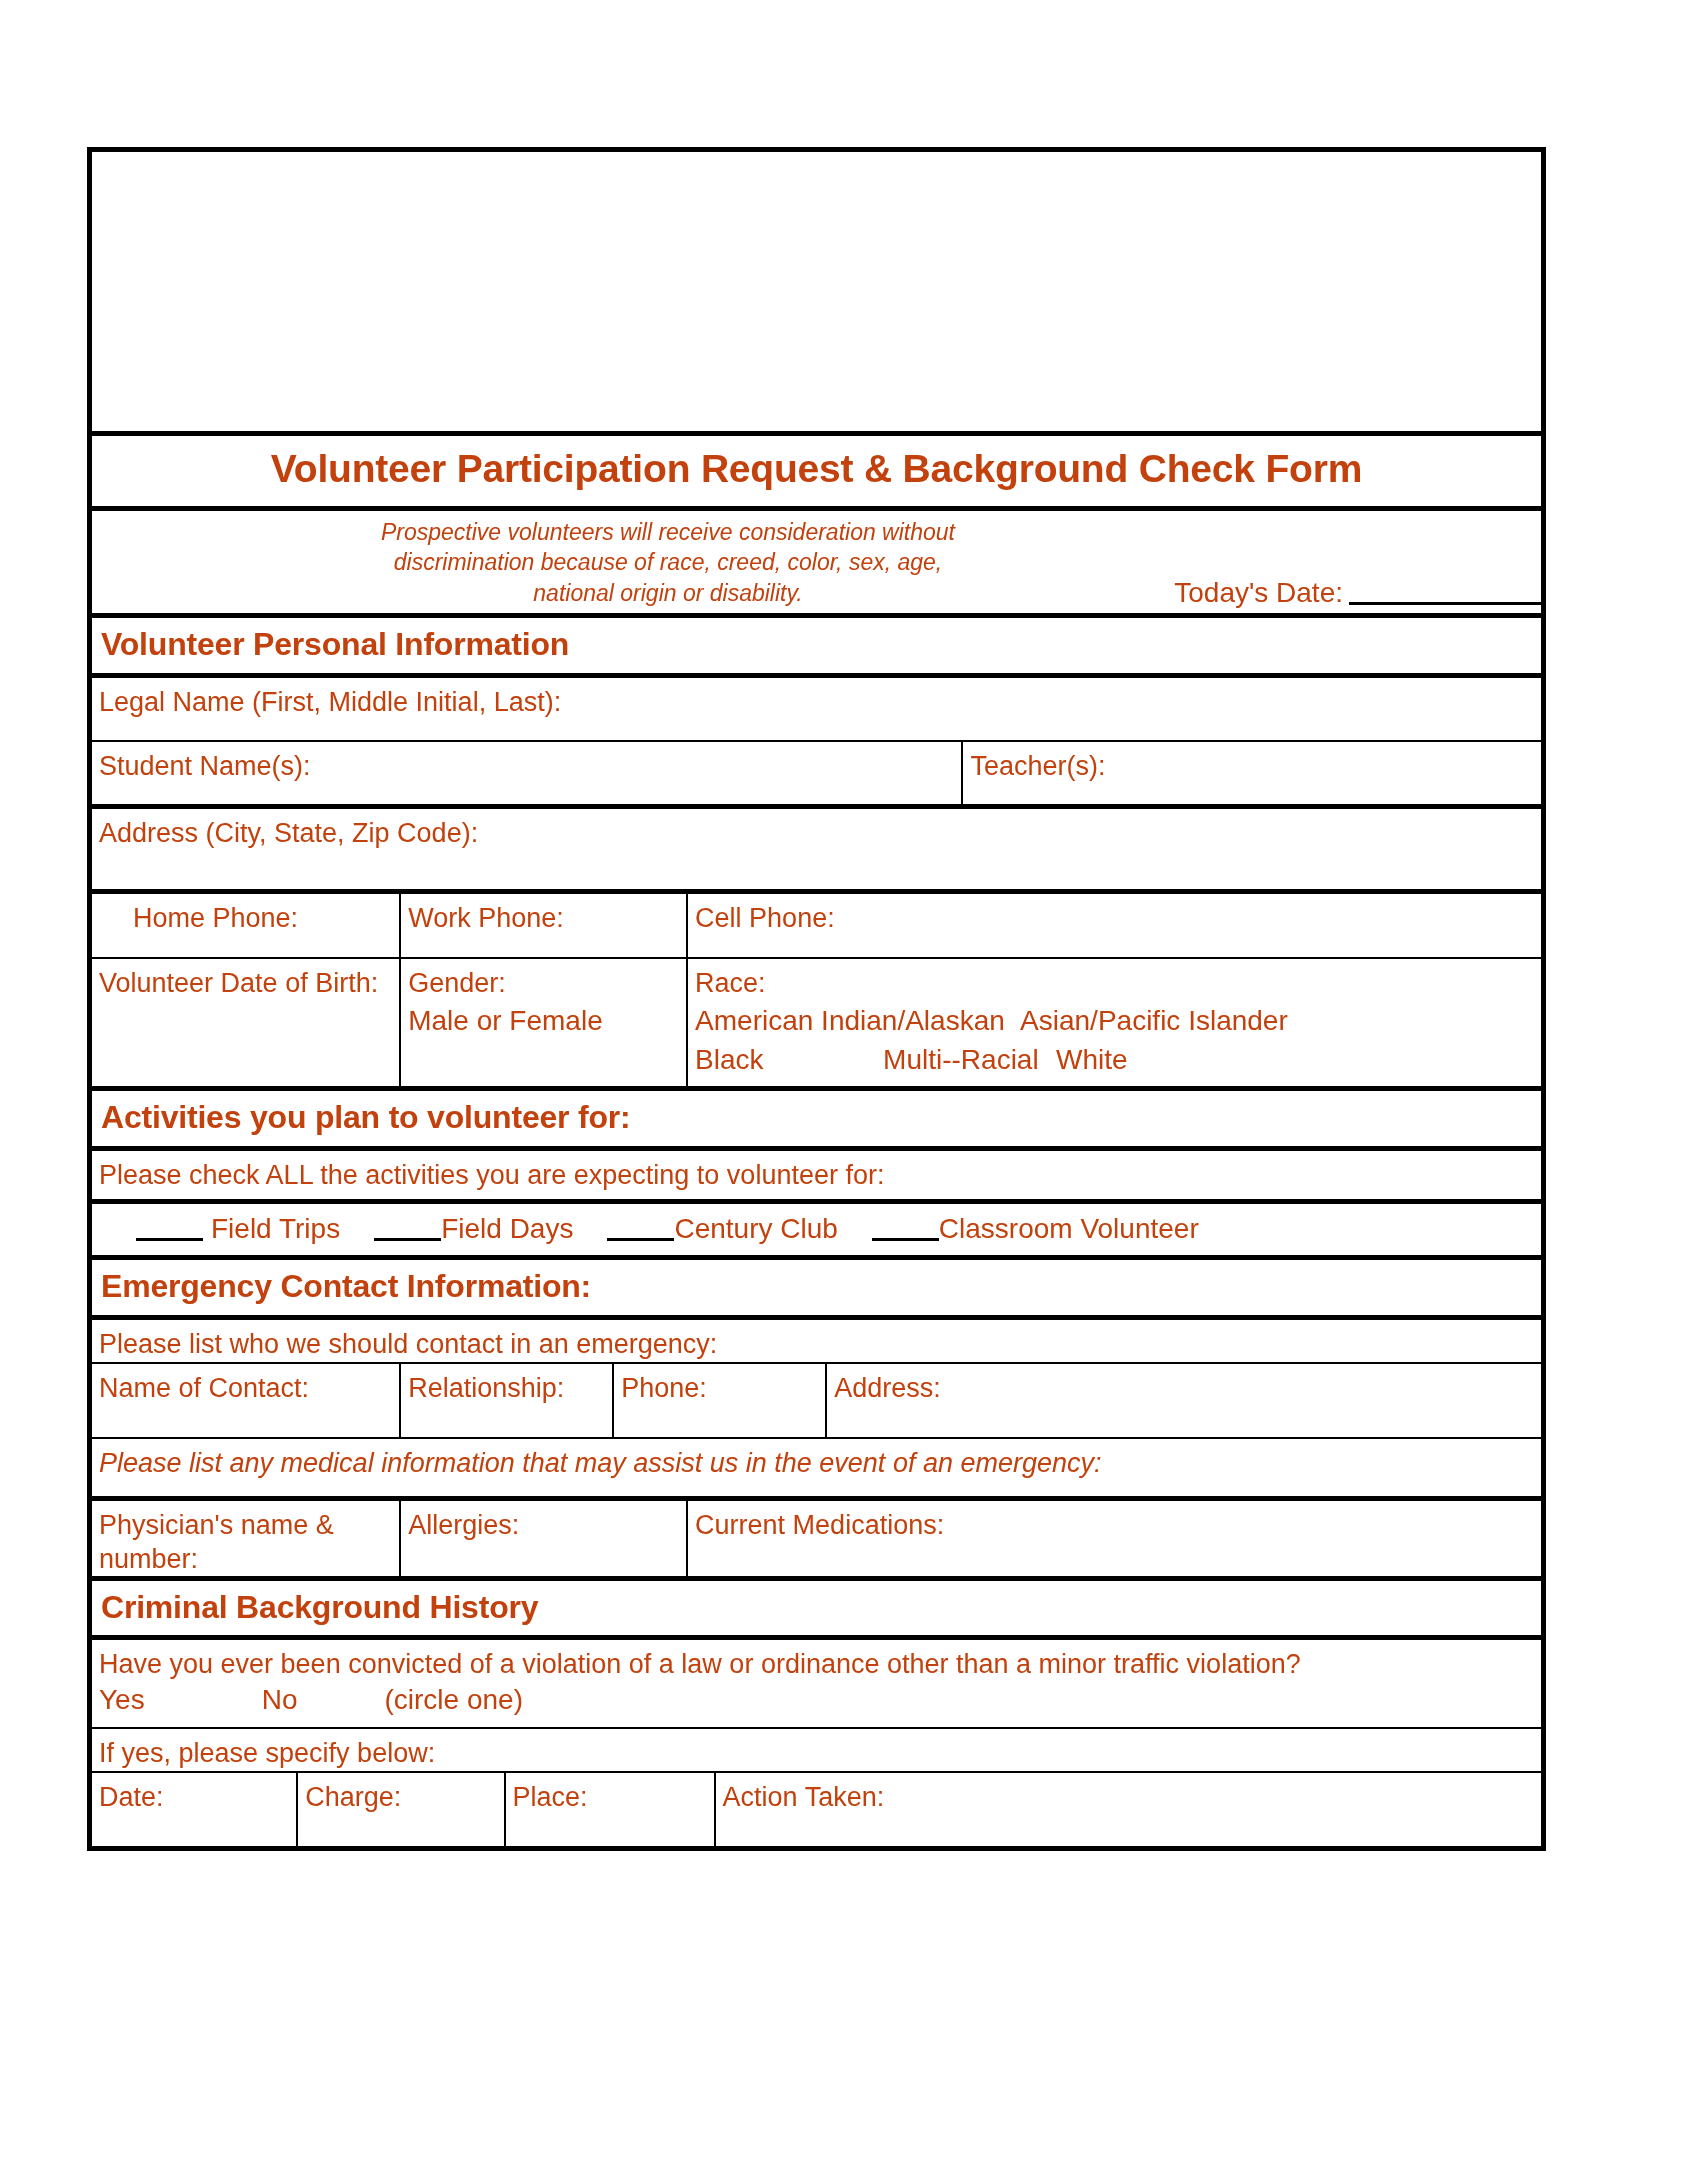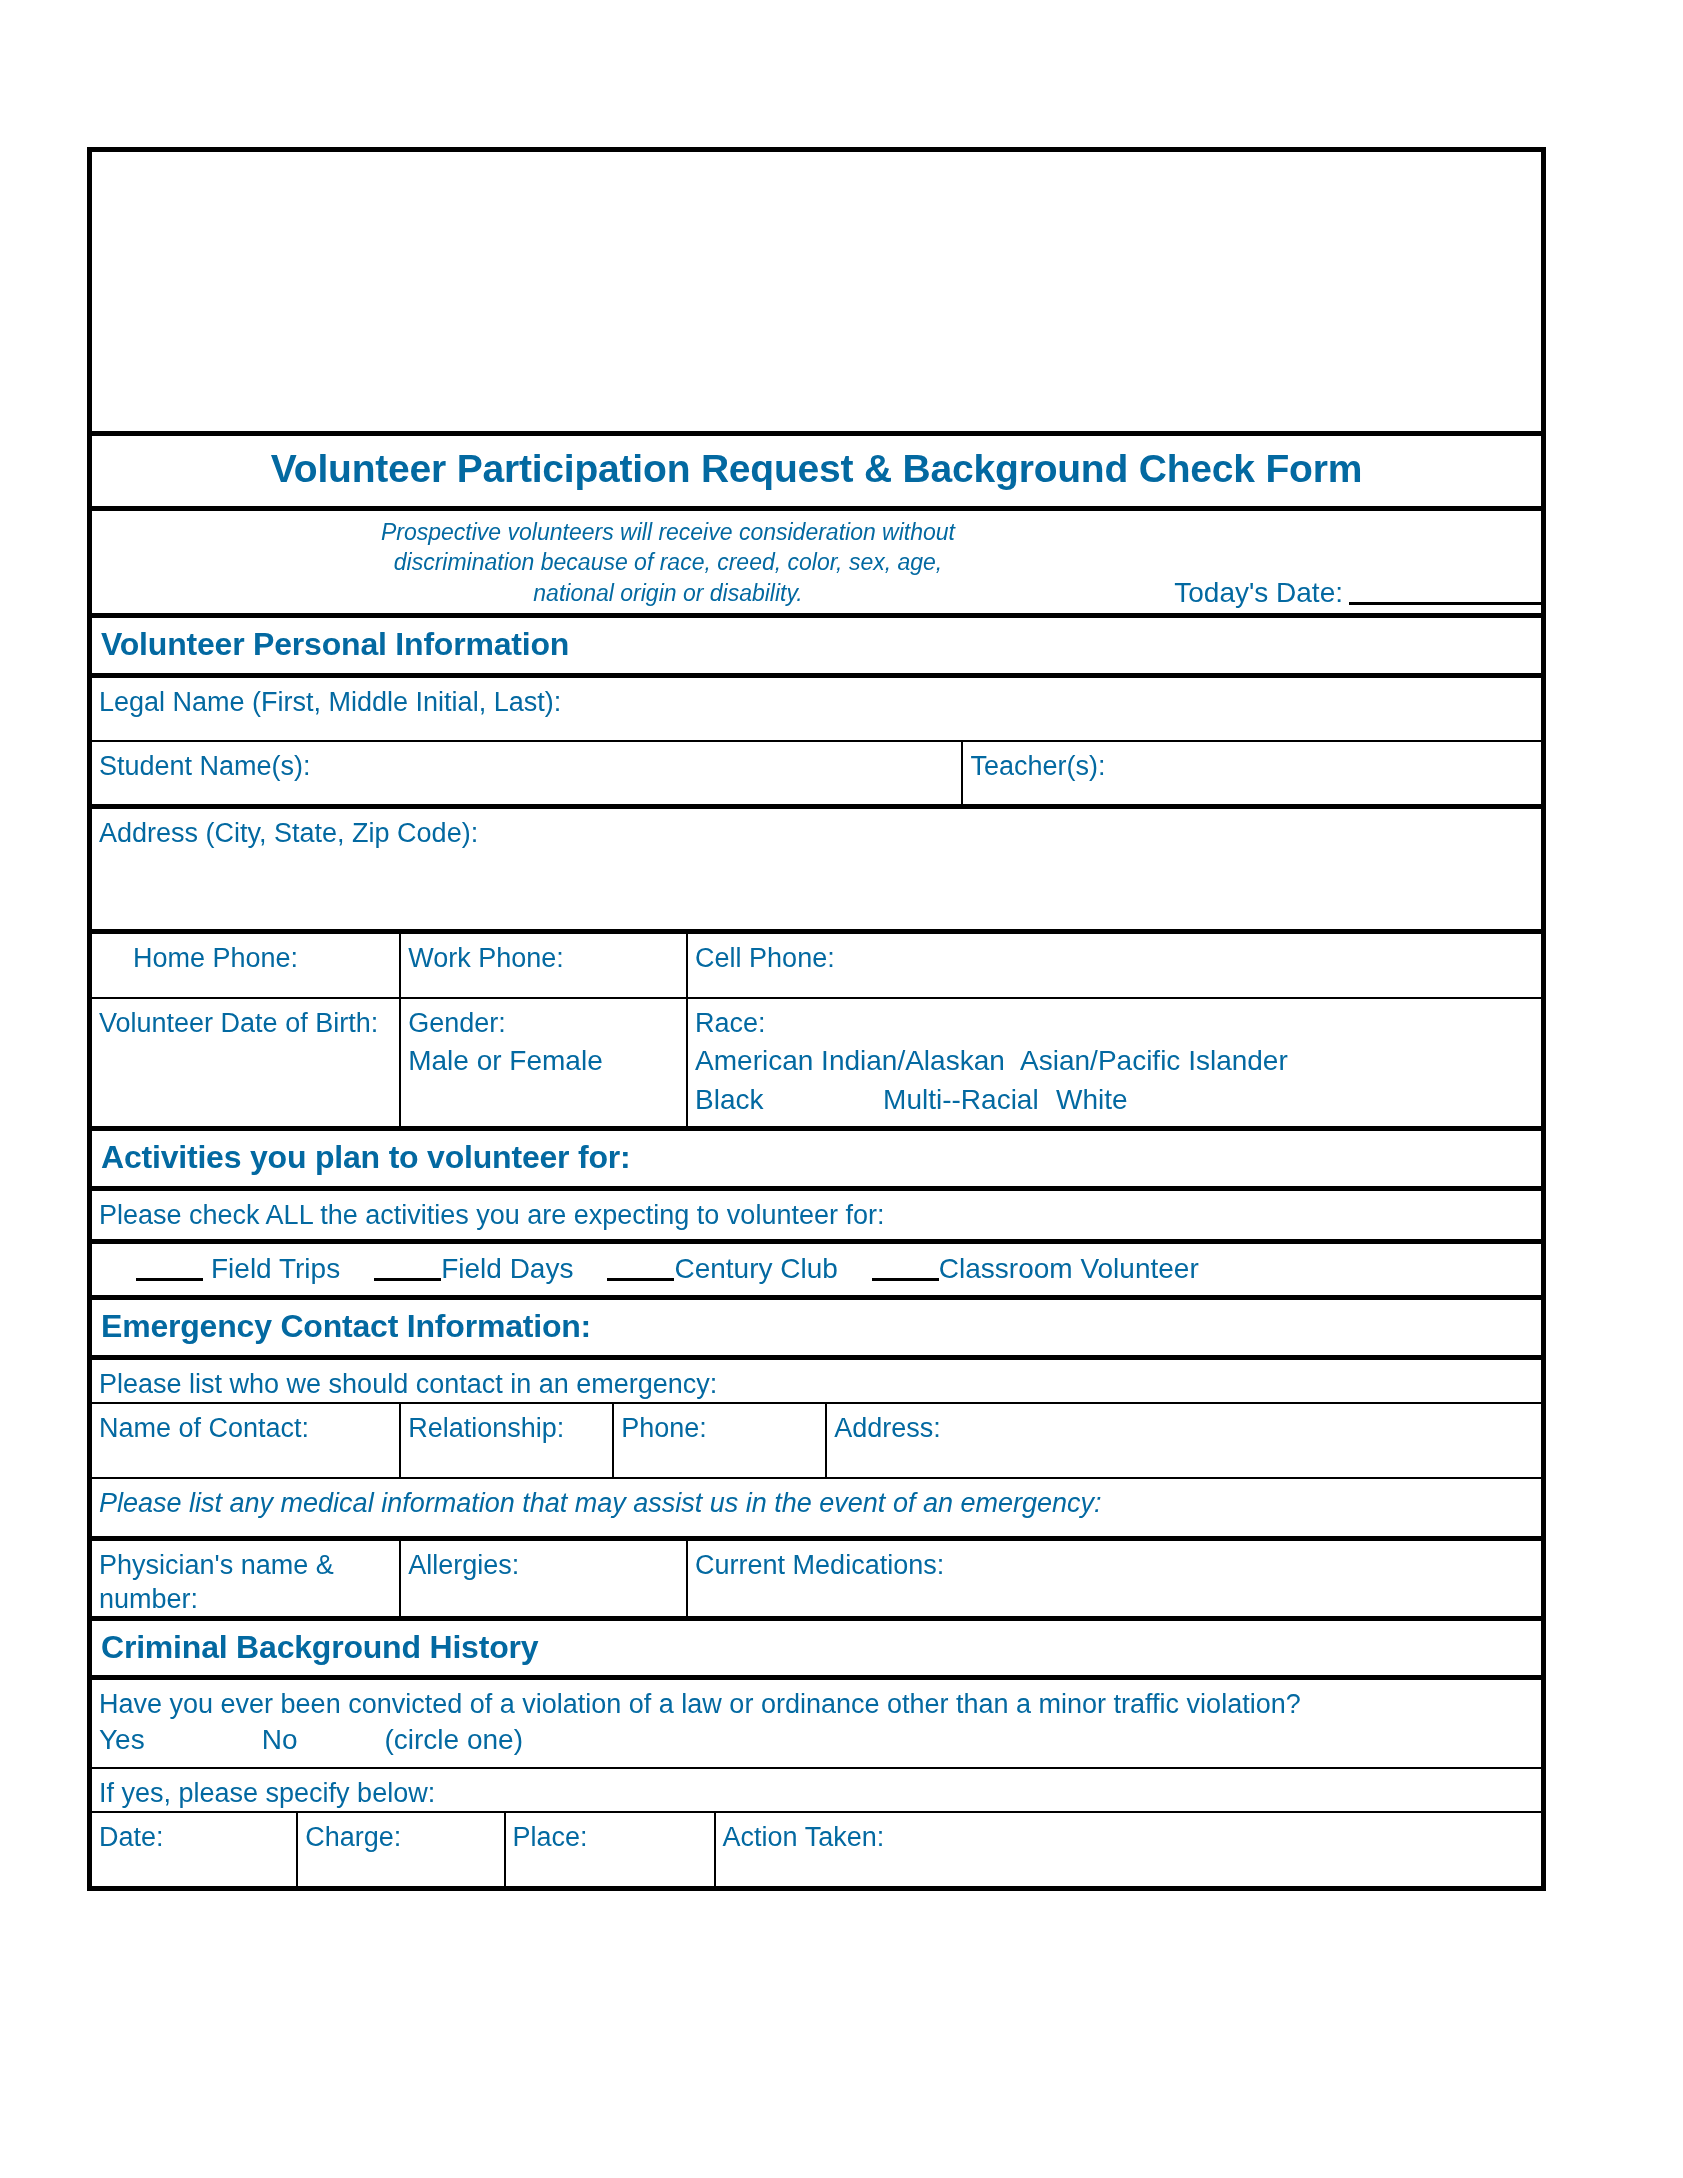--- a/index.html
+++ b/index.html
@@ -41,21 +41,21 @@
     position: relative;
   }
   .row.thin-top   { border-top: 2px solid #000; }
   .row.thick-top  { border-top: 5px solid #000; }
 
   .cell {
     box-sizing: border-box;
     padding: 7px 0 0 7px;
     font-size: 27px;
     line-height: 1.28;
-    color: #0369a1;
+    color: #c2410c;
     overflow: hidden;
   }
   .cell.vdiv { border-left: 2px solid #000; }
 
   
   .masthead {
     height: 279px;
   }
 
   
@@ -174,21 +174,21 @@
     <div class="row thin-top">
       <div class="cell" style="width:60%; height:62px;">
         <span>Student Name(s):</span>
       </div>
       <div class="cell vdiv" style="width:40%;">
         <span>Teacher(s):</span>
       </div>
     </div>
 
     <div class="row thick-top">
-      <div class="cell" style="width:100%; height:120px;">
+      <div class="cell" style="width:100%; height:80px;">
         <span>Address (City, State, Zip Code):</span>
       </div>
     </div>
 
     <div class="row thick-top">
       <div class="cell" style="width:21.2%; height:63px;padding-left:41px;">
         <span>Home Phone:</span>
       </div>
       <div class="cell vdiv" style="width:19.8%;">
         <span>Work Phone:</span>

